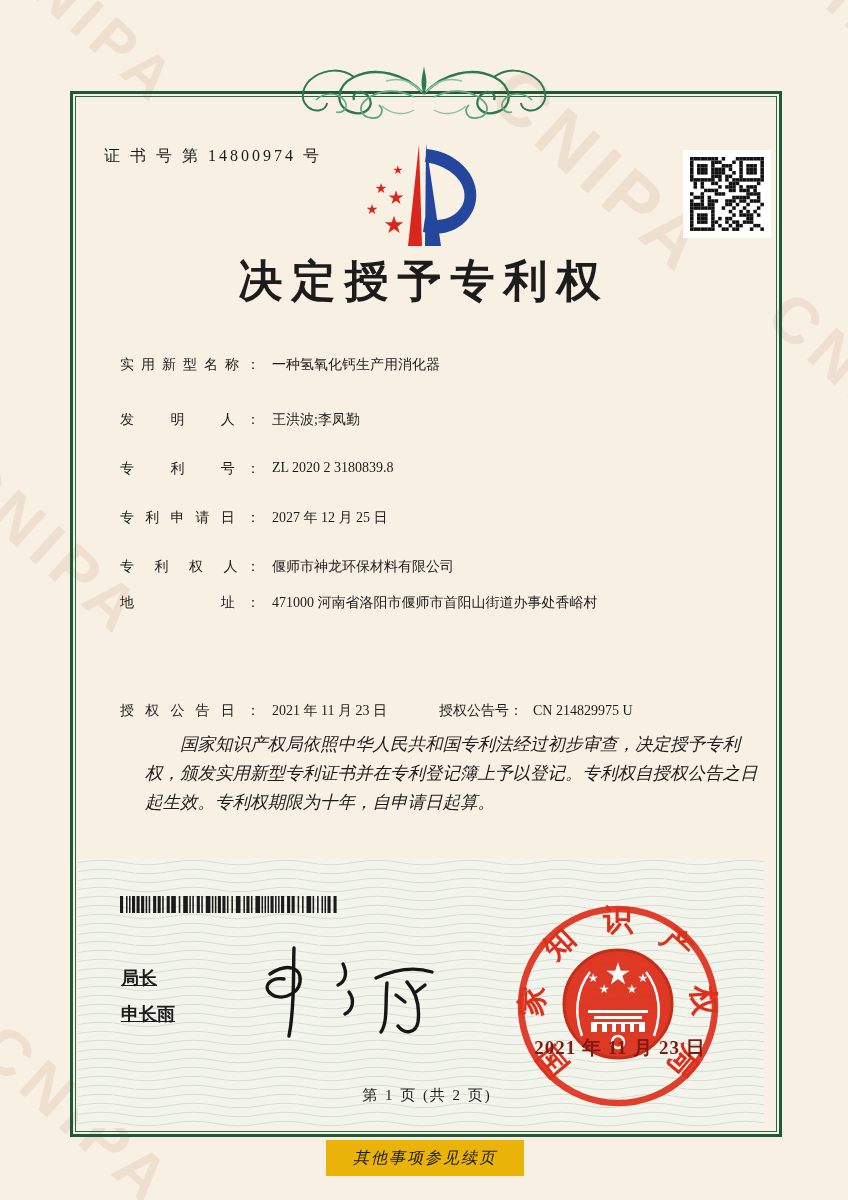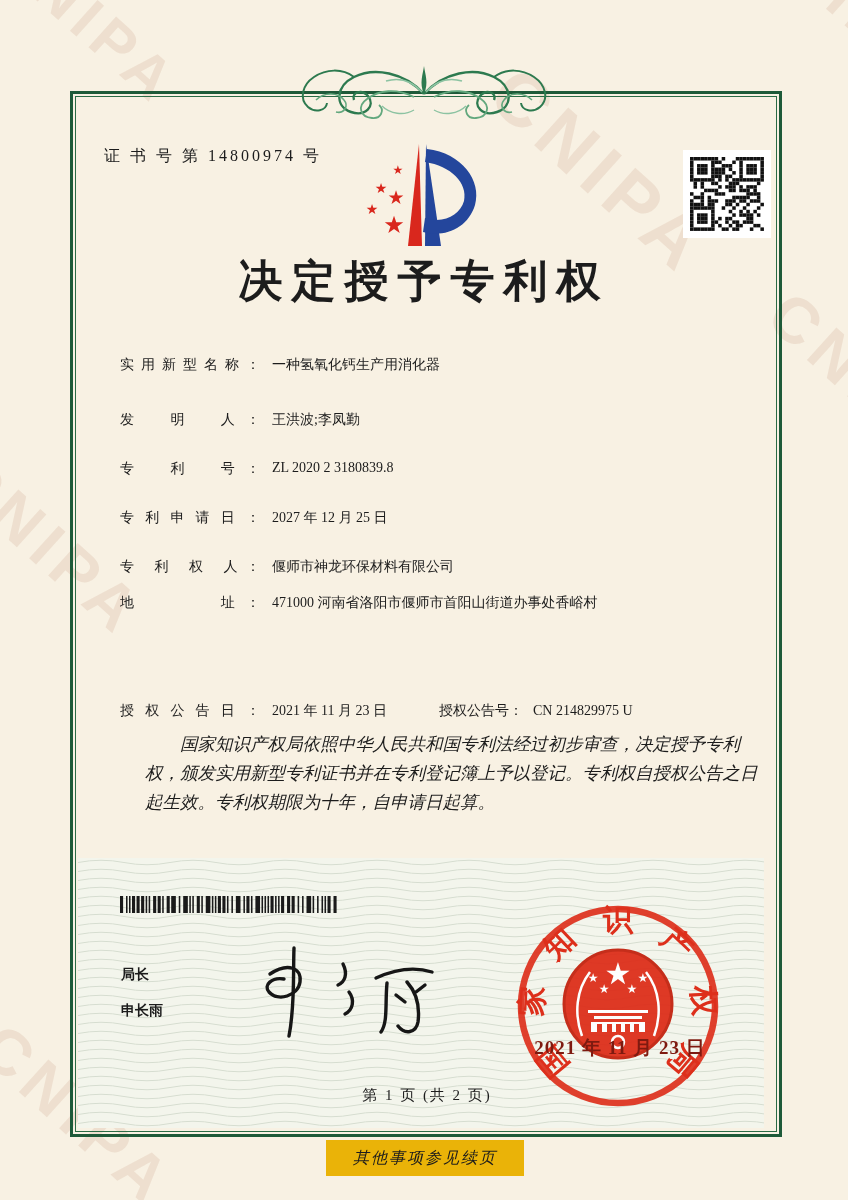--- a/index.html
+++ b/index.html
@@ -36,21 +36,21 @@
   .field-value{display:inline-block;margin-left:12px;}
   .field-label2{display:inline-block;margin-left:52px;}
   .field-value2{display:inline-block;margin-left:10px;}
   .body-text{
     position:absolute;left:113px;top:730px;width:626px;z-index:5;
     font-size:17.5px;line-height:29px;font-style:italic;margin-left:32px;
   }
   .body-text p{margin:0;text-indent:2em;}
   .waves{position:absolute;left:78px;top:858px;z-index:3;}
   .barcode{position:absolute;left:120px;top:896px;z-index:5;}
-  .signer{position:absolute;left:121px;z-index:5;font-family:"Liberation Sans","DejaVu Sans",sans-serif;font-weight:bold;font-size:14px;}
+  .signer{position:absolute;left:121px;z-index:5;font-family:"Liberation Sans","DejaVu Sans",sans-serif;font-weight:bold;font-size:18px;text-decoration:underline;}
   .signature-svg{position:absolute;left:248px;top:938px;z-index:5;}
   .seal-svg{position:absolute;left:512px;top:900px;z-index:5;}
   .seal-date{
     position:absolute;left:520px;top:1035px;width:200px;text-align:center;z-index:6;
     font-size:19px;font-weight:bold;color:#7e1a10;letter-spacing:1px;
   }
   .page-indicator{
     position:absolute;left:6px;right:0;top:1086px;text-align:center;font-size:15px;
     letter-spacing:2px;z-index:5;
   }

